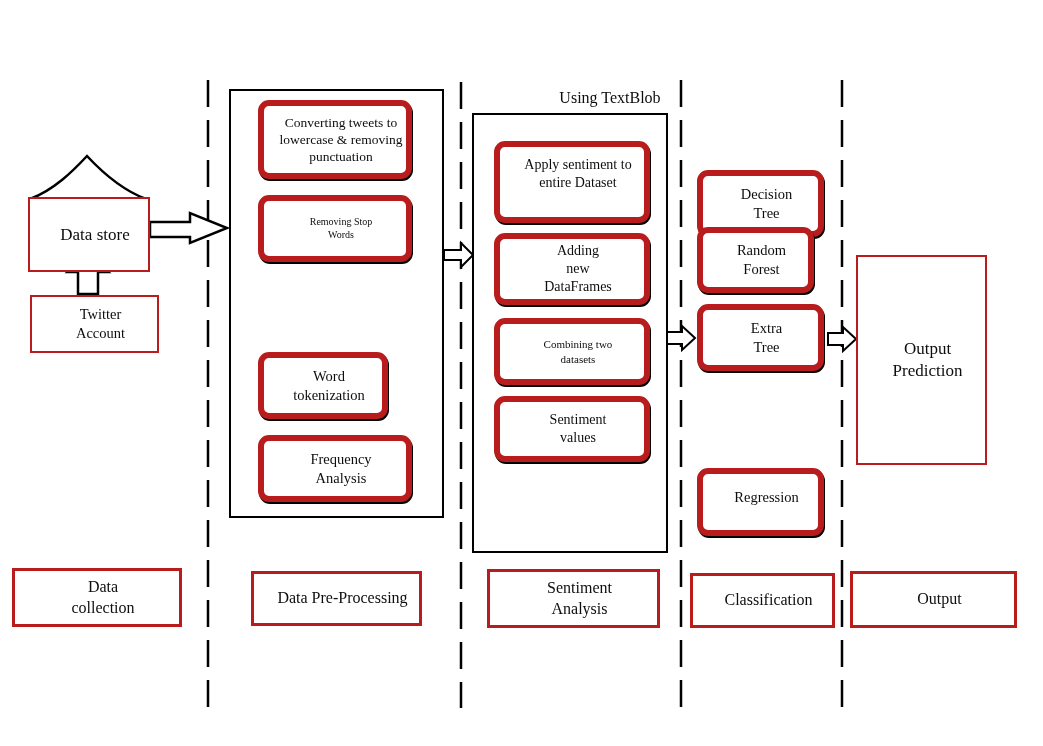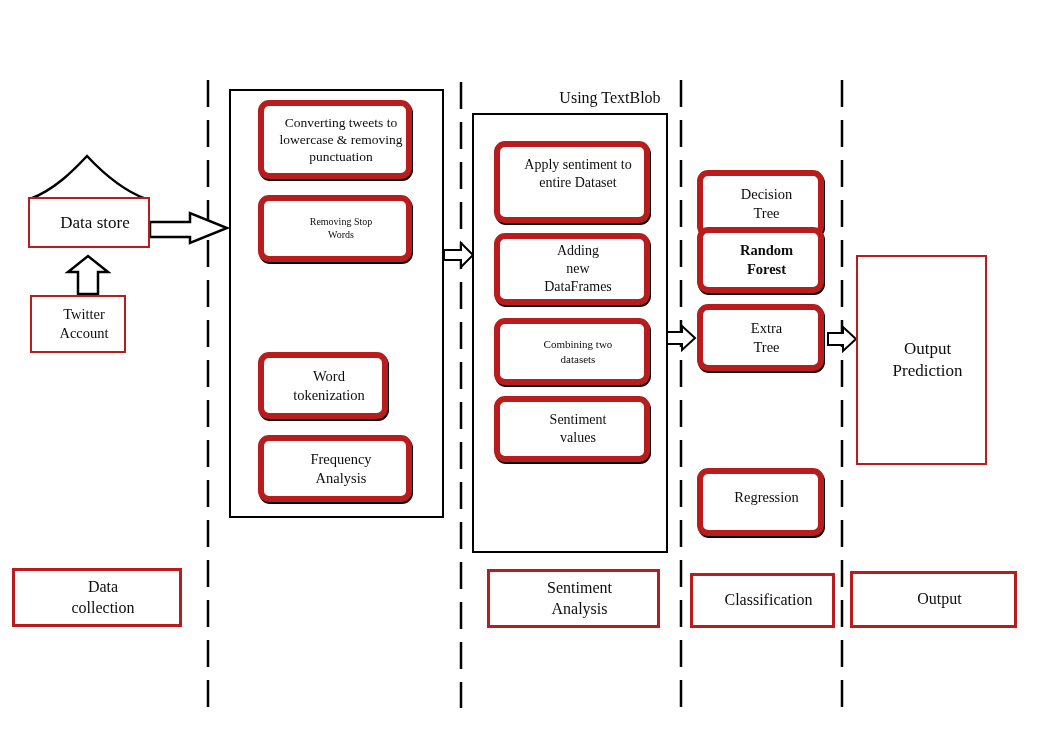--- a/index.html
+++ b/index.html
@@ -59,23 +59,23 @@
 
     <polygon points="78,294 78,272 68,272 88,256 108,272 98,272 98,294" fill="#fff" stroke="#000" stroke-width="2.5"></polygon>
 
     <polygon points="444,250 461,250 461,243 473,255 461,267 461,260 444,260" fill="#fff" stroke="#000" stroke-width="2"></polygon>
 
     <polygon points="667,332 682,332 682,326 695,338 682,350 682,344 667,344" fill="#fff" stroke="#000" stroke-width="2"></polygon>
 
     <polygon points="828,333 843,333 843,327 856,339 843,351 843,345 828,345" fill="#fff" stroke="#000" stroke-width="2"></polygon>
   </svg>
 
-  <div class="box big-text" style="left:28px;top:197px;width:122px;height:51px;border-width:2.5px;">Data store</div>
+  <div class="box big-text" style="left:28px;top:197px;width:122px;height:75px;border-width:2.5px;">Data store</div>
 
-  <div class="box" style="left:30px;top:295px;width:96px;height:58px;border-width:2.5px;font-size:14.5px;text-align:center;">Twitter
+  <div class="box" style="left:30px;top:295px;width:129px;height:58px;border-width:2.5px;font-size:14.5px;text-align:center;">Twitter
 Account</div>
 
   <div class="container-frame" style="left:229px;top:89px;width:215px;height:429px;"></div>
 
   <div class="box rounded step-text" style="left:258px;top:100px;width:154px;height:79px;">Converting tweets to
 lowercase &amp; removing
 punctuation</div>
   <div class="box rounded step-text" style="left:258px;top:195px;width:154px;height:67px;font-size:10px;">Removing Stop
 Words</div>
   <div class="box rounded step-text" style="left:258px;top:352px;width:130px;height:67px;font-size:14.5px;">Word
@@ -92,29 +92,30 @@
 DataFrames</div>
   <div class="box rounded step-text" style="left:494px;top:141px;width:156px;height:82px;align-items:flex-start;padding-top:9px;font-size:14px;">Apply sentiment to
 entire Dataset</div>
   <div class="box rounded step-text" style="left:494px;top:318px;width:156px;height:67px;font-size:11px;">Combining two
 datasets</div>
   <div class="box rounded step-text" style="left:494px;top:396px;width:156px;height:66px;font-size:14px;">Sentiment
 values</div>
 
   <div class="box rounded model-text" style="left:697px;top:146px;width:127px;height:67px;margin-top:24px;">Decision
 Tree</div>
-  <div class="box rounded model-text" style="left:697px;top:227px;width:127px;height:66px;font-weight:bold;">Random
+  <div class="box rounded model-text" style="left:697px;top:227px;width:117px;height:66px;">Random
 Forest</div>
   <div class="box rounded model-text" style="left:697px;top:304px;width:127px;height:67px;">Extra
 Tree</div>
   <div class="box rounded model-text" style="left:697px;top:468px;width:127px;height:68px;align-items:flex-start;padding-top:14px;">Regression</div>
 
   <div class="box big-text" style="left:856px;top:255px;width:131px;height:210px;border-width:2.5px;">Output
 Prediction</div>
 
   <div class="box stage-label" style="left:12px;top:568px;width:170px;height:59px;">Data
 collection</div>
+  <div class="box stage-label" style="left:251px;top:571px;width:171px;height:55px;">Data Pre-Processing</div>
   <div class="box stage-label" style="left:487px;top:569px;width:173px;height:59px;">Sentiment
 Analysis</div>
   <div class="box stage-label" style="left:690px;top:573px;width:145px;height:55px;text-align:center;">Classification</div>
   <div class="box stage-label" style="left:850px;top:571px;width:167px;height:57px;">Output</div>
 
 </div>
 
 </body></html>

